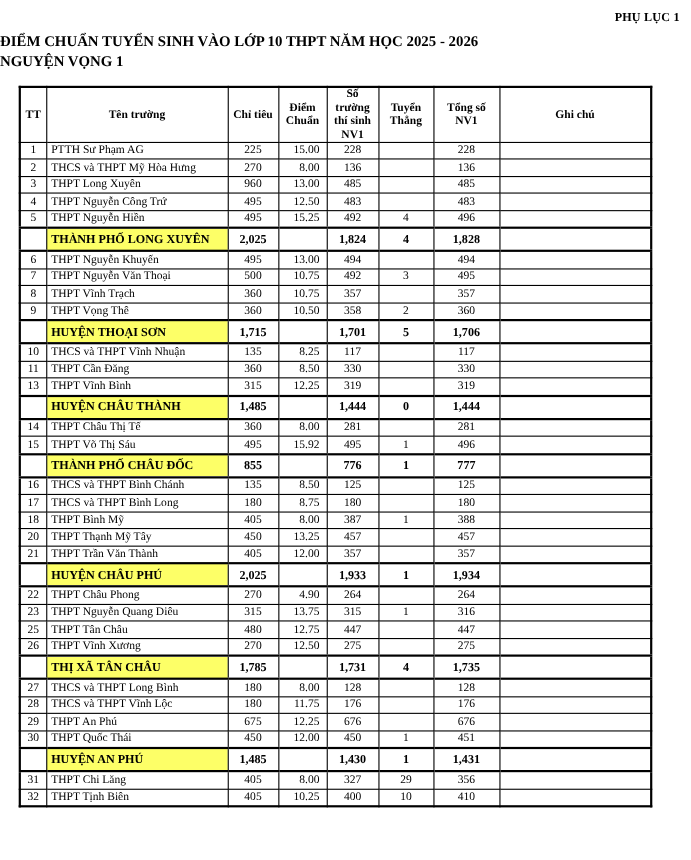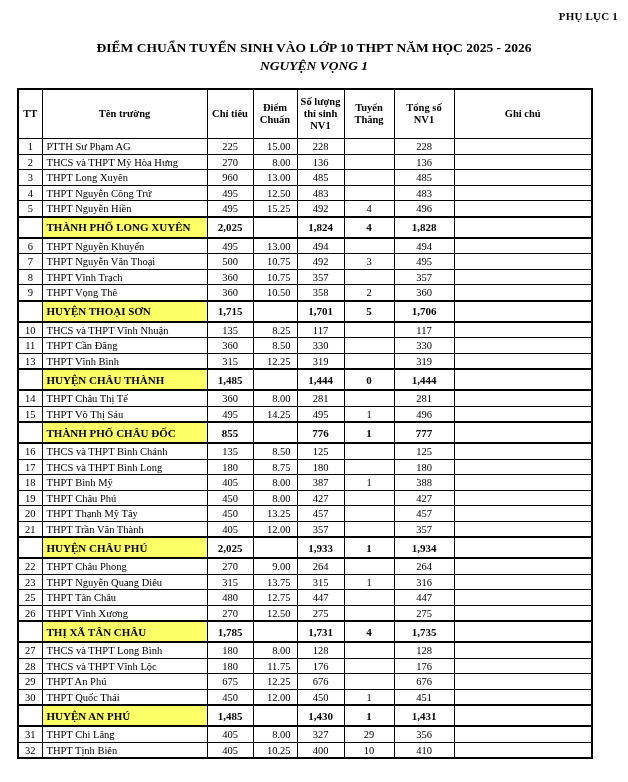--- a/index.html
+++ b/index.html
@@ -5,23 +5,23 @@
   html,body{margin:0;padding:0;}
   body{
     width:628px;height:782px;background:#ffffff;
     font-family:"Liberation Serif","DejaVu Serif",serif;
     color:#000;overflow:hidden;
   }
   .annex{
     text-align:right;font-weight:bold;font-size:11px;
     padding:10px 10px 0 0;letter-spacing:.2px;
   }
-  .title-block{text-align:center;margin-top:17px;line-height:1.35;}
+  .title-block{margin-top:7px;line-height:1.35;}
   .title-line{font-weight:bold;font-size:13.5px;}
-  .subtitle-line{font-weight:bold;font-size:13.5px;font-style:italic;}
+  .subtitle-line{font-weight:bold;font-size:13.5px;}
   table{
     border-collapse:collapse;table-layout:fixed;
     width:574px;margin:13px 0 0 17px;
     border:2px solid #000;
     font-size:10.5px;
   }
   th,td{border:1px solid #000;padding:0 2px;overflow:hidden;white-space:nowrap;}
   thead th{
     font-weight:bold;font-size:10.5px;text-align:center;
     height:48px;line-height:1.15;white-space:normal;
@@ -60,21 +60,21 @@
       <col class="w-direct">
       <col class="w-total">
       <col class="w-note">
   </colgroup>
   <thead>
     <tr>
       <th>TT</th>
       <th>Tên trường</th>
       <th>Chỉ tiêu</th>
       <th>Điểm Chuẩn</th>
-      <th>Số lượng thí sinh NV1</th>
+      <th>Số trường thí sinh NV1</th>
       <th>Tuyển Thẳng</th>
       <th>Tổng số NV1</th>
       <th>Ghi chú</th>
     </tr>
   </thead>
   <tbody>
       <tr>
         <td class="c-tt">1</td>
         <td class="c-name">PTTH Sư Phạm AG</td>
         <td class="c-quota">225</td>
@@ -231,21 +231,21 @@
         <td class="c-score">8.00</td>
         <td class="c-nv1">281</td>
         <td class="c-direct"></td>
         <td class="c-total">281</td>
         <td class="c-note"></td>
       </tr>
       <tr>
         <td class="c-tt">15</td>
         <td class="c-name">THPT Võ Thị Sáu</td>
         <td class="c-quota">495</td>
-        <td class="c-score">14.25</td>
+        <td class="c-score">15.92</td>
         <td class="c-nv1">495</td>
         <td class="c-direct">1</td>
         <td class="c-total">496</td>
         <td class="c-note"></td>
       </tr>
       <tr class="summary">
         <td class="c-tt"></td>
         <td class="c-name">THÀNH PHỐ CHÂU ĐỐC</td>
         <td class="c-quota">855</td>
         <td class="c-score"></td>
@@ -278,30 +278,20 @@
         <td class="c-tt">18</td>
         <td class="c-name">THPT Bình Mỹ</td>
         <td class="c-quota">405</td>
         <td class="c-score">8.00</td>
         <td class="c-nv1">387</td>
         <td class="c-direct">1</td>
         <td class="c-total">388</td>
         <td class="c-note"></td>
       </tr>
       <tr>
-        <td class="c-tt">19</td>
-        <td class="c-name">THPT Châu Phú</td>
-        <td class="c-quota">450</td>
-        <td class="c-score">8.00</td>
-        <td class="c-nv1">427</td>
-        <td class="c-direct"></td>
-        <td class="c-total">427</td>
-        <td class="c-note"></td>
-      </tr>
-      <tr>
         <td class="c-tt">20</td>
         <td class="c-name">THPT Thạnh Mỹ Tây</td>
         <td class="c-quota">450</td>
         <td class="c-score">13.25</td>
         <td class="c-nv1">457</td>
         <td class="c-direct"></td>
         <td class="c-total">457</td>
         <td class="c-note"></td>
       </tr>
       <tr>
@@ -321,21 +311,21 @@
         <td class="c-score"></td>
         <td class="c-nv1">1,933</td>
         <td class="c-direct">1</td>
         <td class="c-total">1,934</td>
         <td class="c-note"></td>
       </tr>
       <tr>
         <td class="c-tt">22</td>
         <td class="c-name">THPT Châu Phong</td>
         <td class="c-quota">270</td>
-        <td class="c-score">9.00</td>
+        <td class="c-score">4.90</td>
         <td class="c-nv1">264</td>
         <td class="c-direct"></td>
         <td class="c-total">264</td>
         <td class="c-note"></td>
       </tr>
       <tr>
         <td class="c-tt">23</td>
         <td class="c-name">THPT Nguyễn Quang Diêu</td>
         <td class="c-quota">315</td>
         <td class="c-score">13.75</td>

